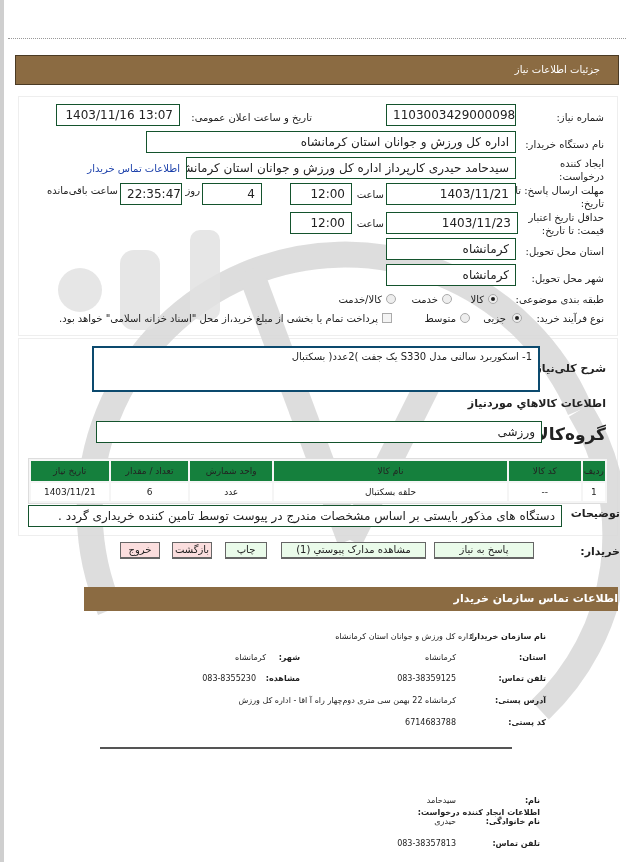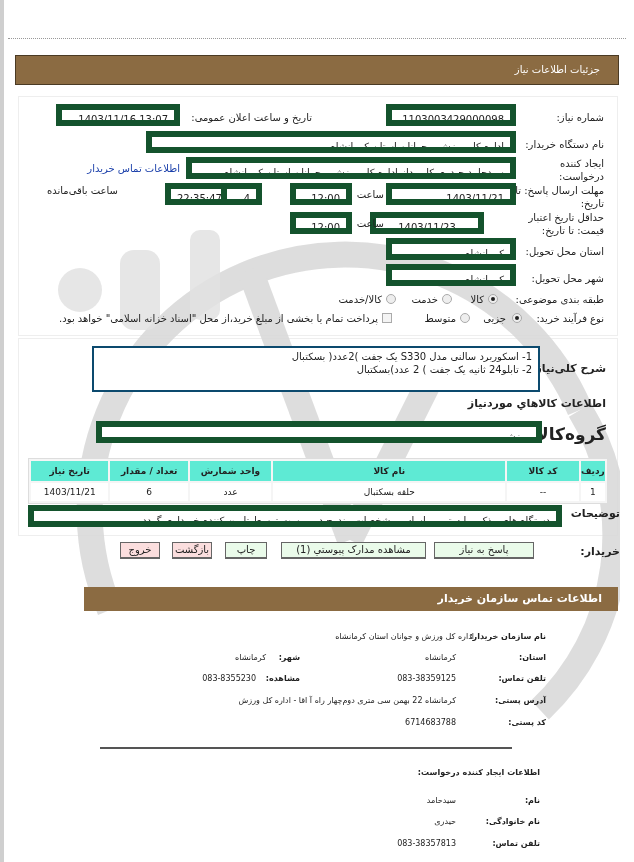--- a/index.html
+++ b/index.html
@@ -5,36 +5,36 @@
   * { box-sizing: border-box; margin: 0; padding: 0; }
   html, body { width: 634px; height: 862px; overflow: hidden; background: #fff; }
   body { font-family: "DejaVu Sans", sans-serif; font-size: 10px; color: #222; position: relative; direction: rtl; }
   .left-strip { position: absolute; left: 0; top: 0; width: 4px; height: 862px; background: #cfcfcf; }
   .top-rule { position: absolute; left: 8px; right: 8px; top: 38px; border-top: 1px dotted #999; }
   .header-bar { position: absolute; left: 15px; top: 55px; width: 604px; height: 30px; background: #8b6b42; border: 1px solid #4a3a24; color: #fff; font-size: 10px; line-height: 28px; padding-right: 18px; }
   .panel { position: absolute; left: 18px; top: 96px; width: 600px; height: 240px; border: 1px solid #eee; }
   .panel2 { position: absolute; left: 18px; top: 338px; width: 600px; height: 198px; border: 1px solid #eee; }
   .watermark { position: absolute; left: 20px; top: 210px; width: 600px; height: 520px; pointer-events: none; }
   .lbl { position: absolute; font-size: 10px; color: #222; text-align: right; line-height: 13px; }
-  .box { position: absolute; border: 6px solid #14532d; background: #fff; font-size: 10px; line-height: 20px; padding: 0 6px; white-space: nowrap; overflow: hidden; }
+  .box { position: absolute; border: 1px solid #14532d; background: #fff; font-size: 12px; line-height: 20px; padding: 0 6px; white-space: nowrap; overflow: hidden; }
   .box.ltr { direction: ltr; text-align: right; }
   .box.rtl { direction: rtl; text-align: right; }
   .link { position: absolute; color: #1a3faa; font-size: 10px; }
   .radio { position: absolute; width: 10px; height: 10px; border-radius: 50%; border: 1px solid #aaa; background: #eee; }
   .radio.on::after { content: ""; position: absolute; left: 2px; top: 2px; width: 4px; height: 4px; border-radius: 50%; background: #222; }
   .check { position: absolute; width: 10px; height: 10px; border: 1px solid #aaa; background: #f4f4f4; }
   .desc-box { position: absolute; left: 92px; top: 346px; width: 448px; height: 46px; border: 2px solid #0c4a6e; background: #fff; padding: 2px 6px; font-size: 10px; line-height: 13px; direction: rtl; }
   .bold { font-weight: bold; }
   table.items { position: absolute; left: 28px; top: 458px; width: 580px; border-collapse: separate; border-spacing: 2px; border: 1px solid #ddd; background: #f5f5f5; font-size: 9px; }
-  table.items th { background: #5eead4; color: #222; height: 20px; font-weight: bold; text-align: center; }
+  table.items th { background: #15803d; color: #222; height: 20px; font-weight: normal; text-align: center; }
   table.items td { background: #fff; height: 18px; text-align: center; }
   .btn { position: absolute; top: 542px; height: 17px; border: 1px solid #666; border-bottom-width: 2px; font-size: 10px; line-height: 13px; text-align: center; }
   .btn.green { background: #eafbea; }
   .btn.pink { background: #fbdede; }
-  .section-bar { position: absolute; left: 84px; top: 587px; width: 534px; height: 24px; background: #8b6b42; color: #fff; font-weight: bold; font-size: 11px; line-height: 24px; padding-right: 16px; }
+  .section-bar { position: absolute; left: 84px; top: 587px; width: 534px; height: 24px; background: #8b6b42; color: #fff; font-weight: bold; font-size: 11px; line-height: 24px; padding-right: 0; }
   .ct-lbl { position: absolute; font-size: 8px; font-weight: bold; color: #222; }
   .ct-val { position: absolute; font-size: 8px; color: #222; }
   .hr2 { position: absolute; left: 100px; top: 747px; width: 412px; border-top: 2px solid #555; }
 </style>
 </head>
 <body>
 
 <div class="left-strip"></div>
 <div class="top-rule"></div>
 
@@ -72,26 +72,26 @@
 <div class="box rtl" style="left:186px; top:157px; width:330px; height:22px;">سیدحامد حیدری کارپرداز اداره کل ورزش و جوانان استان کرمانشاه</div>
 <a class="link" style="right:454px; top:163px;">اطلاعات تماس خریدار</a>
 
 <div class="lbl" style="right:30px; top:184px;">مهلت ارسال پاسخ: تا</div>
 <div class="lbl" style="right:30px; top:197px;">تاریخ:</div>
 <div class="box ltr" style="left:386px; top:183px; width:130px; height:22px;">1403/11/21</div>
 <div class="lbl" style="right:250px; top:188px;">ساعت</div>
 <div class="box ltr" style="left:290px; top:183px; width:62px; height:22px;">12:00</div>
 <div class="lbl" style="right:434px; top:184px;">روز</div>
 <div class="box ltr" style="left:202px; top:183px; width:60px; height:22px;">4</div>
-<div class="box ltr" style="left:120px; top:183px; width:62px; height:22px;margin-left:45px;">22:35:47</div>
+<div class="box ltr" style="left:120px; top:183px; width:62px; height:22px;">22:35:47</div>
 <div class="lbl" style="right:516px; top:184px;">ساعت باقی‌مانده</div>
 
 <div class="lbl" style="right:30px; top:211px;">حداقل تاریخ اعتبار</div>
 <div class="lbl" style="right:30px; top:224px;">قیمت: تا تاریخ:</div>
-<div class="box ltr" style="left:370px; top:212px; width:114px; height:22px;text-align:center;">1403/11/23</div>
+<div class="box ltr" style="left:386px; top:212px; width:132px; height:22px;">1403/11/23</div>
 <div class="lbl" style="right:250px; top:217px;">ساعت</div>
 <div class="box ltr" style="left:290px; top:212px; width:62px; height:22px;">12:00</div>
 
 <div class="lbl" style="right:30px; top:245px;">استان محل تحویل:</div>
 <div class="box rtl" style="left:386px; top:238px; width:130px; height:22px;">کرمانشاه</div>
 <div class="lbl" style="right:30px; top:272px;">شهر محل تحویل:</div>
 <div class="box rtl" style="left:386px; top:264px; width:130px; height:22px;">کرمانشاه</div>
 
 <div class="lbl" style="right:30px; top:293px;">طبقه بندی موضوعی:</div>
 <div class="radio on" style="left:488px; top:294px;"></div>
@@ -105,21 +105,20 @@
 <div class="radio on" style="left:512px; top:313px;"></div>
 <div class="lbl" style="right:128px; top:312px;">جزیی</div>
 <div class="radio" style="left:460px; top:313px;"></div>
 <div class="lbl" style="right:178px; top:312px;">متوسط</div>
 <div class="check" style="left:382px; top:313px;"></div>
 <div class="lbl" style="right:256px; top:312px; white-space:nowrap;margin-left:33px;">پرداخت تمام یا بخشی از مبلغ خرید،از محل "اسناد خزانه اسلامی" خواهد بود.</div>
 
 <div class="lbl bold" style="right:28px; top:362px; font-size:11px;">شرح کلی‌نیاز:</div>
 <div class="desc-box">
   <div>1- اسکوربرد سالنی مدل S330 یک جفت )2عدد( بسکتبال</div>
-  <div>2- تابلو24 ثانیه یک جفت ) 2 عدد)بسکتبال</div>
 </div>
 
 <div class="lbl bold" style="right:28px; top:397px; font-size:11px;">اطلاعات کالاهاي موردنیاز</div>
 
 <div class="lbl bold" style="right:28px; top:428px; font-size:17px;">گروه‌کالا:</div>
 <div class="box rtl" style="left:96px; top:421px; width:446px; height:22px;padding-left:44px;">ورزشی</div>
 
 <table class="items">
   <thead>
     <tr>
@@ -169,19 +168,19 @@
 <div class="ct-val" style="right:378px; top:674px; direction:ltr;">083-8355230</div>
 
 <div class="ct-lbl" style="right:88px; top:696px;">آدرس پستی:</div>
 <div class="ct-val" style="right:178px; top:696px;">کرمانشاه 22 بهمن سی متری دوم‌چهار راه آ اقا - اداره کل ورزش</div>
 
 <div class="ct-lbl" style="right:88px; top:718px;">کد پستی:</div>
 <div class="ct-val" style="right:178px; top:718px; direction:ltr;">6714683788</div>
 
 <div class="hr2"></div>
 
-<div class="ct-lbl" style="right:94px; top:768px;">اطلاعات ایجاد کننده درخواست:</div>
+<div class="ct-lbl" style="right:94px; top:808px;">اطلاعات ایجاد کننده درخواست:</div>
 <div class="ct-lbl" style="right:94px; top:796px;">نام:</div>
 <div class="ct-val" style="right:178px; top:796px;">سیدحامد</div>
 <div class="ct-lbl" style="right:94px; top:817px;">نام خانوادگی:</div>
 <div class="ct-val" style="right:178px; top:817px;">حیدری</div>
 <div class="ct-lbl" style="right:94px; top:839px;">تلفن تماس:</div>
 <div class="ct-val" style="right:178px; top:839px; direction:ltr;">083-38357813</div>
 
 </body></html>

